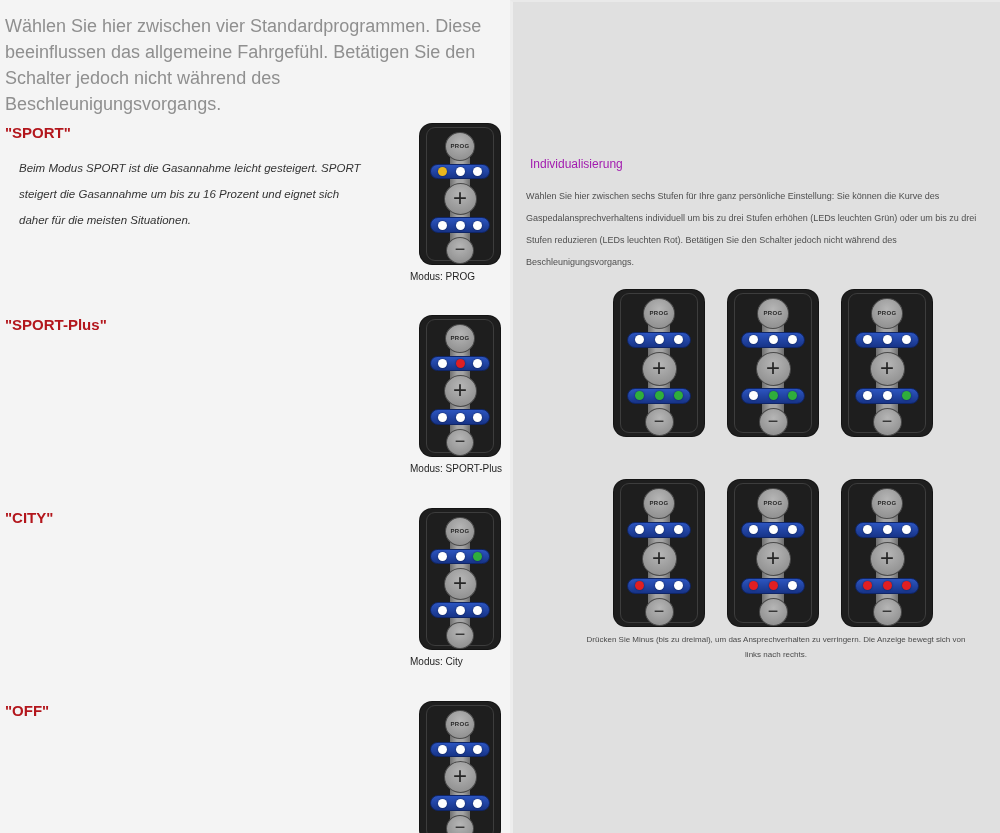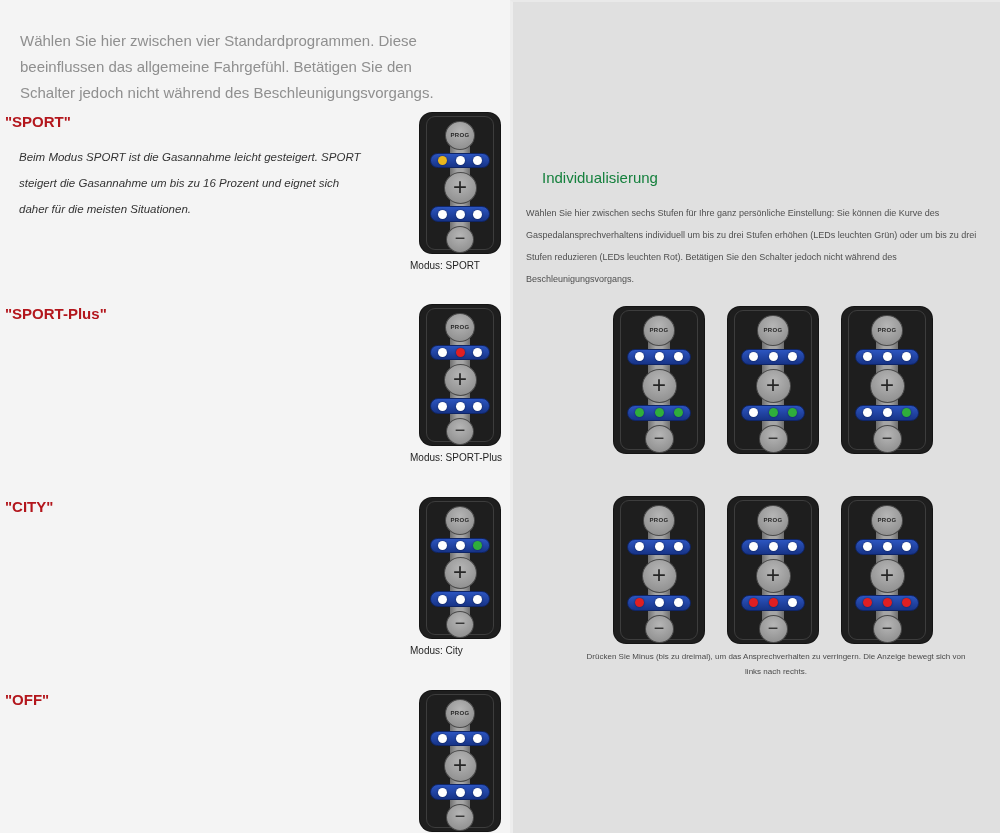--- a/index.html
+++ b/index.html
@@ -6,22 +6,22 @@
   body{
     width:1000px;height:833px;overflow:hidden;
     font-family:"Liberation Sans",sans-serif;
     background:#f4f4f4;
   }
   .page{display:flex;width:1000px;height:833px;}
 
   
   .left-col{width:510px;background:#f4f4f4;box-sizing:border-box;}
   .intro{
-    margin:15px;padding:13px 26px 0 5px;
-    font-size:15px;line-height:26px;color:#8f8f8f;
+    margin:0;padding:13px 26px 0 5px;
+    font-size:18px;line-height:26px;color:#8f8f8f;
     margin-bottom:7px;
   }
   .section{display:flex;}
   .section.s1{height:192px;}
   .section.s2{height:193px;}
   .section.s3{height:193px;}
   .section-text{flex:1;box-sizing:border-box;padding:0 25px 0 5px;}
   .red-heading{
     margin:0 0 14px 0;font-size:15px;font-weight:bold;color:#b3161c;
   }
@@ -30,21 +30,21 @@
   .figure-caption{
     margin-top:7px;font-size:10px;color:#1f1f1f;text-align:left;
   }
 
   
   .right-col{
     flex:1;background:#e0e0e0;box-sizing:border-box;
     border-left:3px solid #ededed;border-top:2px solid #e9e9e9;
     padding:151px 8px 0 13px;
   }
-  .ind-heading{margin:16px;font-size:15px;font-weight:normal;color:#15803d;}
+  .ind-heading{margin:4px;font-size:12px;font-weight:normal;color:#a21caf;}
   .ind-body{
     margin:14px 0 0 0;font-size:9px;line-height:22px;color:#4f4f4f;
     padding-right:2px;
   }
   .ind-devices{display:flex;gap:24px;width:318px;margin:17px 0 0 88px;}
   .ind-caption{
     margin:6px 0 0 55px;width:390px;text-align:center;
     font-size:8px;line-height:15px;color:#4a4a4a;
   }
   .minus-row{margin-top:44px;}
@@ -112,21 +112,21 @@
               <div class="led" style="background: rgb(255, 255, 255);"></div>
             </div>
             <div class="dbtn plus">+</div>
             <div class="ledbar">
               <div class="led" style="background: rgb(255, 255, 255);"></div>
               <div class="led" style="background: rgb(255, 255, 255);"></div>
               <div class="led" style="background: rgb(255, 255, 255);"></div>
             </div>
             <div class="dbtn minus">−</div>
           </div>
-        <figcaption class="figure-caption">Modus: SPORT</figcaption>
+        <figcaption class="figure-caption">Modus: PROG</figcaption>
       </figure>
     </div>
 
     <div class="section s2">
       <div class="section-text">
         <h2 class="red-heading">"SPORT-Plus"</h2>
       </div>
       <figure class="figure">
         <div class="device sm">
             <div class="stem"></div>

